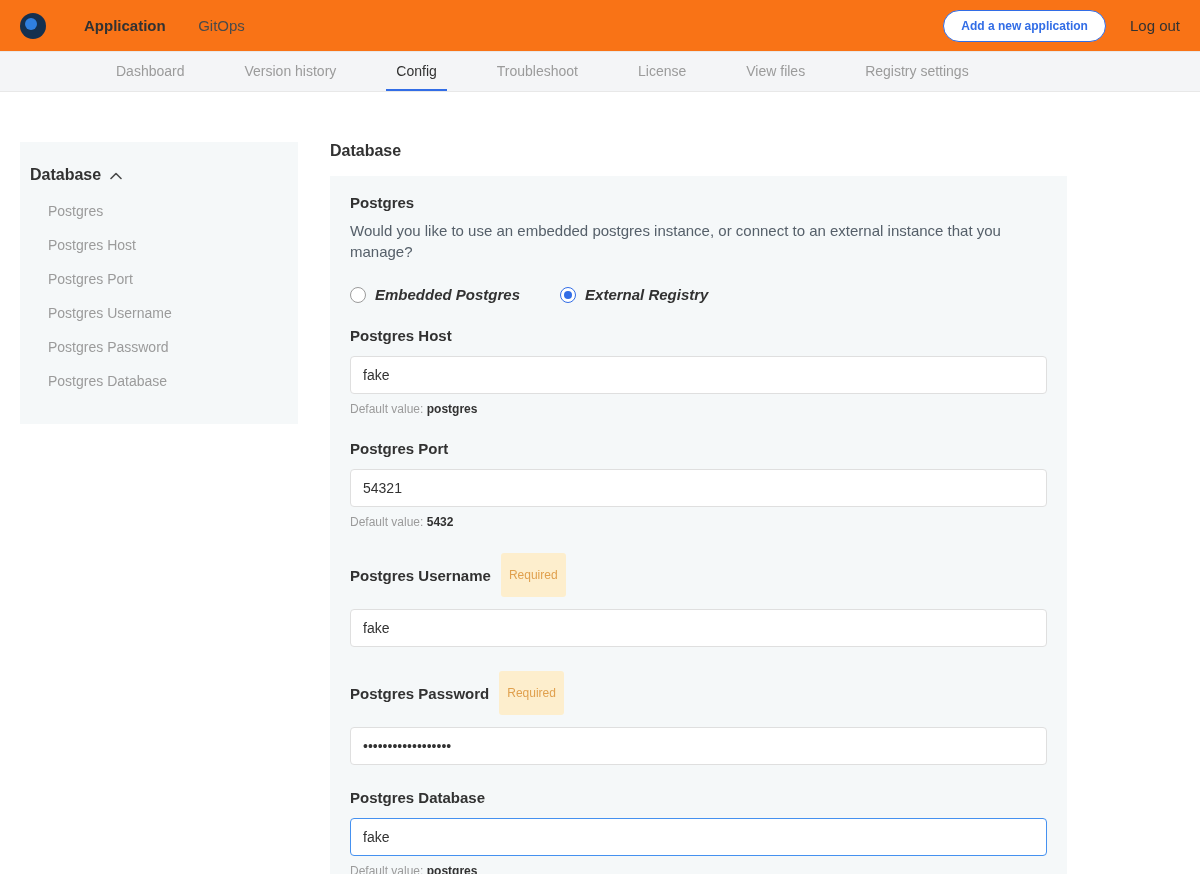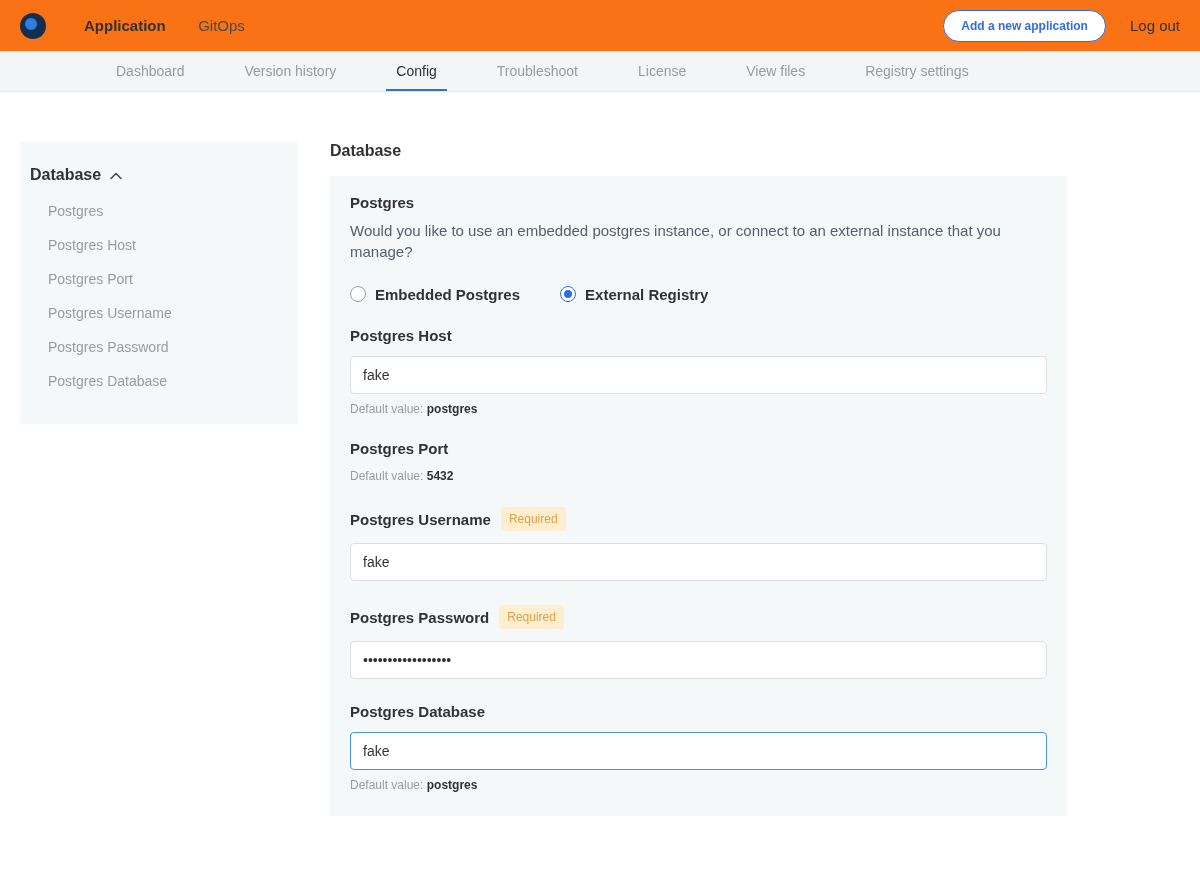--- a/index.html
+++ b/index.html
@@ -91,40 +91,40 @@
     font-size:16px;font-weight:700;color:var(--dark-text);margin:0 0 16px 0;
   }
   .config-box{
     background:var(--panel-bg);
     padding:18px 20px 24px 20px;
   }
   .group-title{font-size:15px;font-weight:700;color:var(--dark-text);margin-bottom:9px;}
   .group-help{font-size:15px;color:#56606a;line-height:1.4;}
 
   .radio-row{display:flex;align-items:center;gap:40px;margin-top:24px;}
-  .radio-option{display:flex;align-items:flex-start;gap:9px;cursor:pointer;
-    font-size:15px;font-weight:700;color:var(--dark-text);}
+  .radio-option{display:flex;align-items:flex-end;gap:9px;cursor:pointer;
+    font-size:15px;font-weight:700;color:var(--dark-text);font-style:italic;}
   .radio-circle{
     width:16px;height:16px;border-radius:50%;background:#fff;
     border:1px solid #9b9b9b;position:relative;flex:0 0 auto;
   }
   .radio-circle.checked{border:1.5px solid var(--accent-blue);}
   .radio-circle.checked::after{
     content:"";position:absolute;top:50%;left:50%;transform:translate(-50%,-50%);
     width:8px;height:8px;border-radius:50%;background:var(--accent-blue);
   }
 
   .field-label{
     display:flex;align-items:center;gap:10px;
     font-size:15px;font-weight:700;color:var(--dark-text);
     margin:24px 0 12px 0;
   }
   .required-badge{
     background:var(--required-badge-bg);color:var(--required-badge-text);
-    font-size:12px;font-weight:400;padding:5px 8px;border-radius:3px;
+    font-size:12px;font-weight:400;padding:15px 8px;border-radius:3px;
   }
   .text-input{
     width:100%;height:38px;border:1px solid #dfdfdf;border-radius:4px;
     background:#fff;padding:0 12px;font-size:14px;color:var(--dark-text);
     font-family:inherit;outline:none;
   }
   .text-input.focused, .text-input:focus{border:1px solid var(--focused-border);}
   .default-hint{margin-top:8px;font-size:12px;color:var(--muted-text);}
   .default-hint b{color:var(--dark-text);font-weight:700;}
 </style>
@@ -203,20 +203,21 @@
         <div class="default-hint">
           <span>Default value:</span>
           <b>postgres</b>
         </div>
       </div>
 
       <div>
         <div class="field-label">
           <span>Postgres Port</span>
         </div>
+        <input class="text-input" type="text" value="54321" style="">
         <div class="default-hint">
           <span>Default value:</span>
           <b>5432</b>
         </div>
       </div>
 
       <div>
         <div class="field-label">
           <span>Postgres Username</span>
           <span class="required-badge">Required</span>

